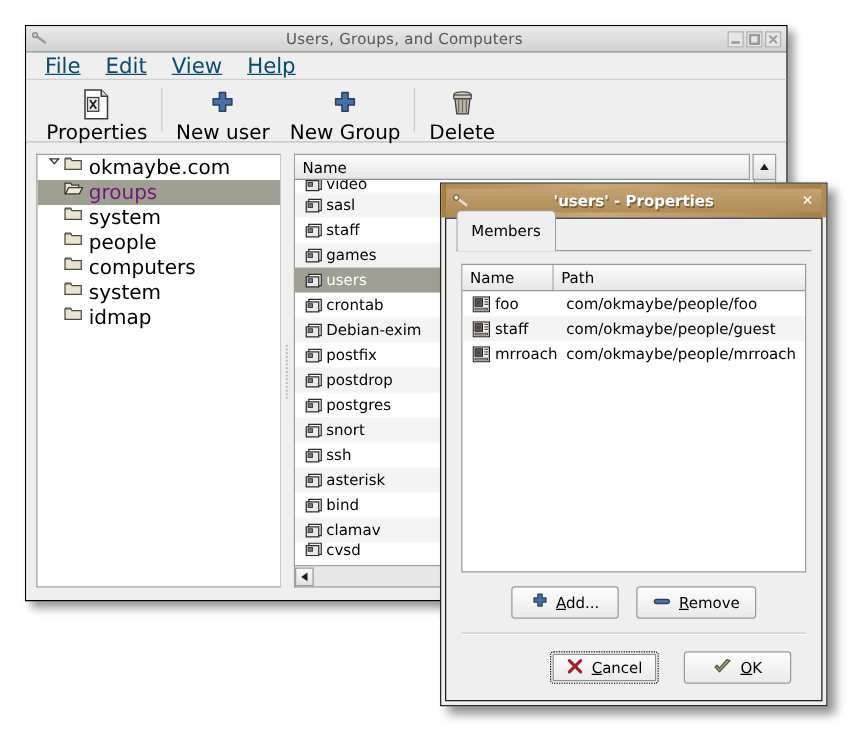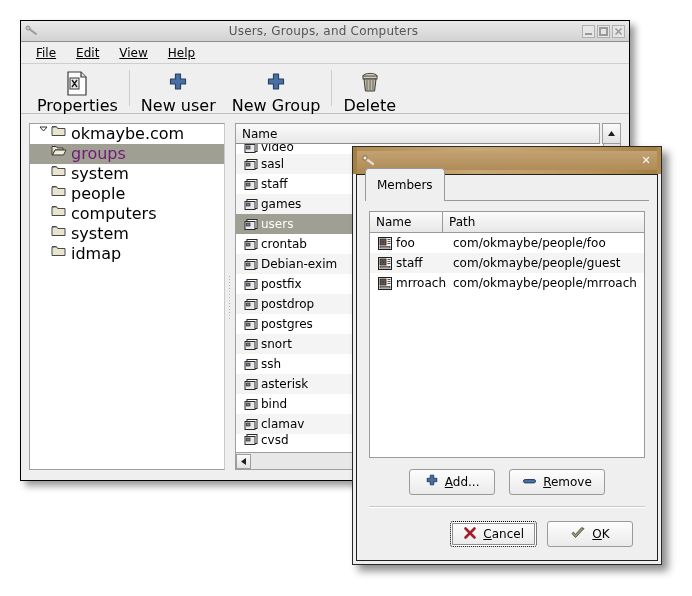--- a/index.html
+++ b/index.html
@@ -46,21 +46,21 @@
 
   
   #menubar{
     height:22px;display:flex;align-items:center;gap:2px;
     padding-left:6px;
     background:#efefef;
     border-bottom:1px solid #cfcfcf;
     box-sizing:border-box;
   }
   .menu-item{
-    padding:2px 9px;font-size:12px;color:#000000;cursor:default;
+    padding:2px 9px;font-size:17px;color:#0c4a6e;cursor:default;
   }
   .menu-item u{text-decoration:underline;}
 
   
   #toolbar{
     height:50px;
     background:#efefef;
     border-bottom:1px solid #bfbfbf;
     display:flex;align-items:flex-start;
     padding:4px 6px 0 8px;
@@ -227,21 +227,21 @@
 
   #addremove{height:48px;display:flex;align-items:center;justify-content:center;gap:14px;flex:none;}
   .dlg-btn{
     height:26px;min-width:86px;padding:0 12px;
     background:linear-gradient(to bottom,#fdfdfd,#eaeaea);
     border:1px solid #9a9a9a;border-radius:3px;
     display:flex;align-items:center;justify-content:center;gap:6px;
     font-size:12px;box-sizing:border-box;
   }
   #dlg-sep{height:1px;background:#c9c9c9;border-bottom:1px solid #fff;margin:0;}
-  #dlg-actions{height:52px;display:flex;align-items:center;justify-content:flex-end;gap:10px;padding-right:12px;flex:none;}
+  #dlg-actions{height:52px;display:flex;align-items:center;justify-content:flex-end;gap:20px;padding-right:12px;flex:none;}
   .dlg-btn.default{border:1px dotted #000;box-shadow:inset 0 0 0 1px #fff, inset 0 0 0 2px #8d8d8d;}
   .dlg-btn u{text-decoration:underline;}
   .kb{display:inline-block;}
   .kb u{text-decoration:underline;}
 </style>
 </head>
 <body>
 
 <div id="main-window">
 
@@ -603,20 +603,21 @@
 
 <div id="props-dialog">
   <div id="props-frame">
     <div id="props-titlebar">
       <span class="wm-icon">
         <svg width="18" height="14" viewBox="0 0 18 14">
           <line x1="4" y1="4" x2="12" y2="10" stroke="#e4ddd0" stroke-width="2.2" stroke-linecap="round"></line>
           <circle cx="4" cy="4" r="2.2" fill="#efe9de" stroke="#7a6644" stroke-width="1"></circle>
         </svg>
       </span>
+      <span id="props-title">'users' - Properties</span>
       <span id="props-close">✕</span>
     </div>
   </div>
 
   <div id="props-inner">
     <div id="tabstrip">
       <div class="tab active">
         <span>Members</span>
       </div>
     </div>

